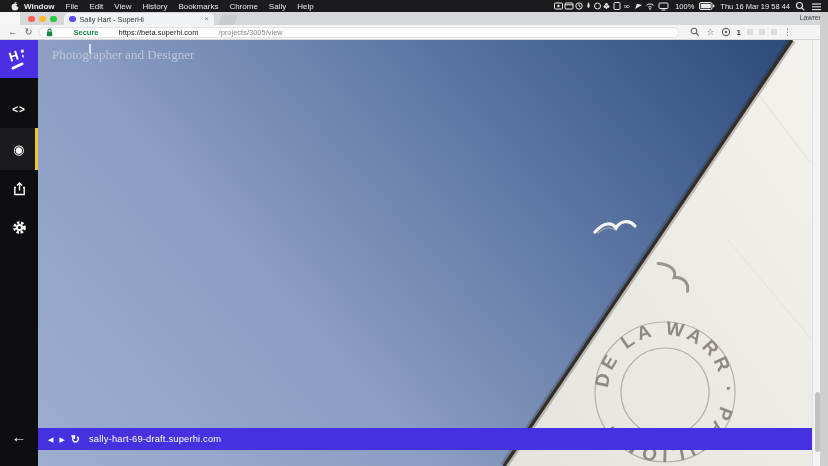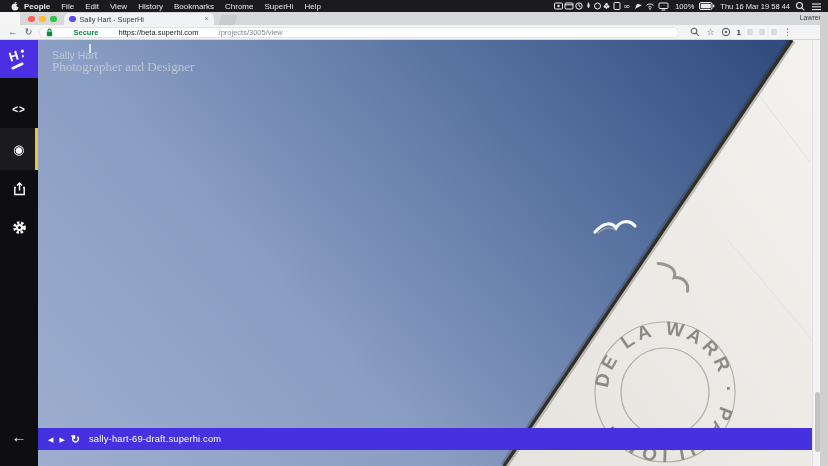--- a/index.html
+++ b/index.html
@@ -92,28 +92,28 @@
 
   <div class="menubar">
     <span class="apple">
       <svg width="10" height="10" viewBox="0 0 10 10">
           <circle cx="5" cy="6" r="3.4" fill="#E9E9E9"></circle>
           <circle cx="8" cy="4.6" r="1.5" fill="#1B1B1D"></circle>
           <ellipse cx="5.6" cy="1.8" rx="1.1" ry="0.6" fill="#E9E9E9" transform="rotate(-35 5.6 1.8)"></ellipse>
         </svg>
     </span>
     <span class="menus">
-      <span>People</span>
+      <span>Window</span>
       <span>File</span>
       <span>Edit</span>
       <span>View</span>
       <span>History</span>
       <span>Bookmarks</span>
       <span>Chrome</span>
-      <span>SuperHi</span>
+      <span>Sally</span>
       <span>Help</span>
     </span>
     <span class="mb-right">
       <svg width="116" height="12" viewBox="0 0 116 12">
         <g>
             <rect x="0.5" y="3" width="8" height="6" rx="1" fill="none" stroke="#E9E9E9"></rect>
             <circle cx="4.5" cy="6" r="1.2" fill="#E9E9E9"></circle>
           </g>
         <g>
             <rect x="11" y="3" width="8" height="6" rx="1" fill="none" stroke="#E9E9E9"></rect>
@@ -279,21 +279,20 @@
         <g transform="translate(627,352)">
           <circle r="70" fill="none" stroke="#B5AFA7" stroke-width="1.2"></circle>
           <circle r="44" fill="none" stroke="#B5AFA7" stroke-width="1.2"></circle>
           <path id="ringpath" d="M -57 0 A 57 57 0 1 1 57 0 A 57 57 0 1 1 -57 0" fill="none"></path>
           <text font-size="19" font-weight="bold" fill="#8F8983" letter-spacing="4" font-family="Liberation Sans">
             <textPath href="#ringpath" startOffset="1%">DE LA WARR · PAVILION ·</textPath>
           </text>
         </g>
       </svg>
       <div class="hero-head">
-        <div class="t1">Sally Hart</div>
         <div class="t2">Photographer and Designer</div>
         <span class="ibeam"></span>
       </div>
     </div>
 
     <div class="scrollbar">
       <div class="thumb"></div>
     </div>
 
     <div class="prevbar">

